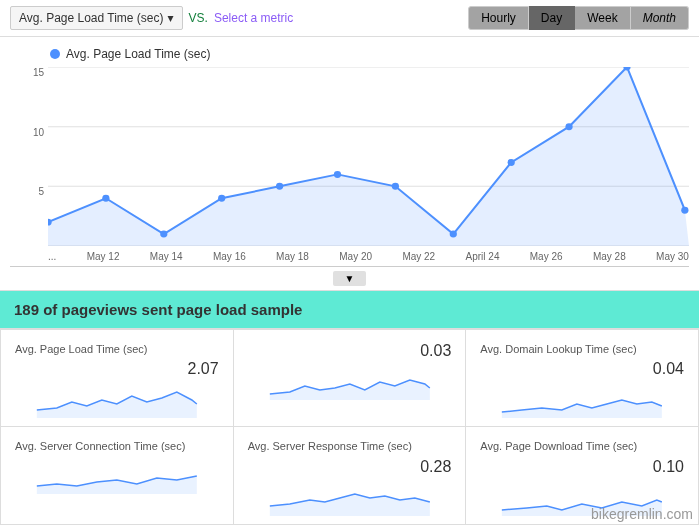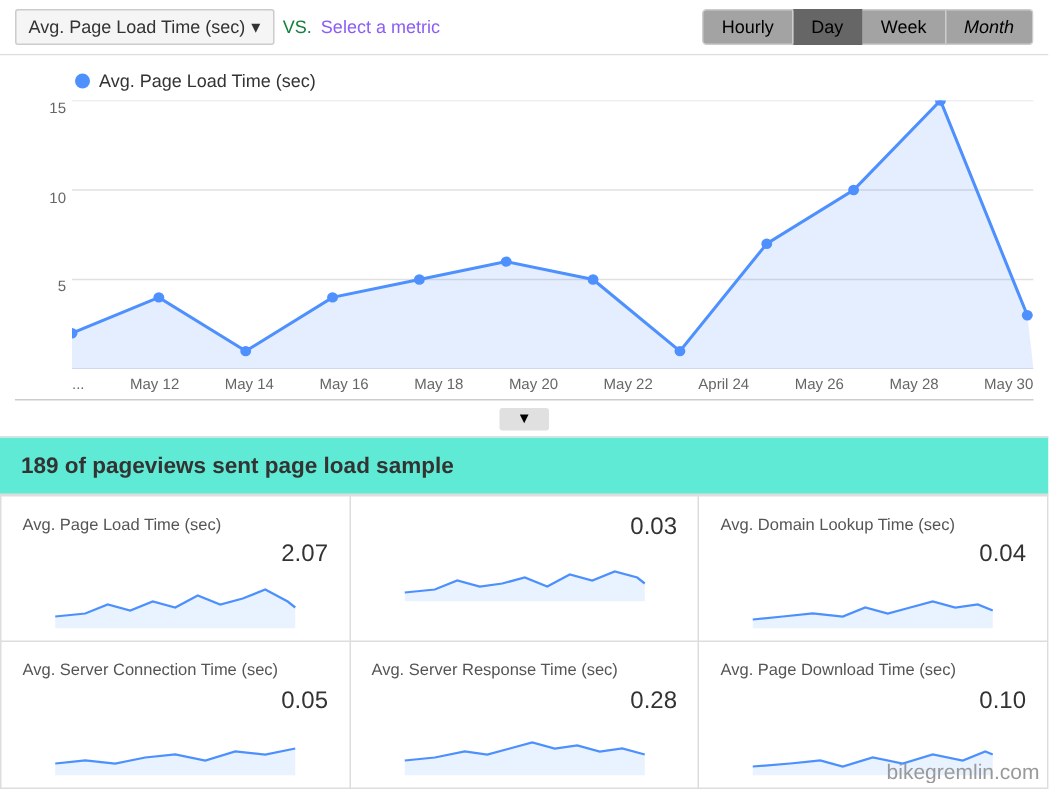--- a/index.html
+++ b/index.html
@@ -273,21 +273,20 @@
     <div class="sparkline-container">
       <svg width="100%" height="36" viewBox="0 0 160 36">
         <polyline points="0,30 20,28 40,26 60,28 75,22 90,26 105,22 120,18 135,22 150,20 160,24" fill="none" stroke="#4d90fe" stroke-width="1.5"></polyline>
         <polygon points="0,30 20,28 40,26 60,28 75,22 90,26 105,22 120,18 135,22 150,20 160,24 160,36 0,36" fill="rgba(77,144,254,0.12)"></polygon>
       </svg>
     </div>
   </div>
 
   <div class="metric-card">
     <div class="metric-card-title">Avg. Server Connection Time (sec)</div>
-    <div class="metric-card-value">0.05</div>
     <div class="sparkline-container">
       <svg width="100%" height="36" viewBox="0 0 160 36">
         <polyline points="0,28 20,26 40,28 60,24 80,22 100,26 120,20 140,22 160,18" fill="none" stroke="#4d90fe" stroke-width="1.5"></polyline>
         <polygon points="0,28 20,26 40,28 60,24 80,22 100,26 120,20 140,22 160,18 160,36 0,36" fill="rgba(77,144,254,0.12)"></polygon>
       </svg>
     </div>
   </div>
 
   <div class="metric-card">
     <div class="metric-card-title">Avg. Server Response Time (sec)</div>

